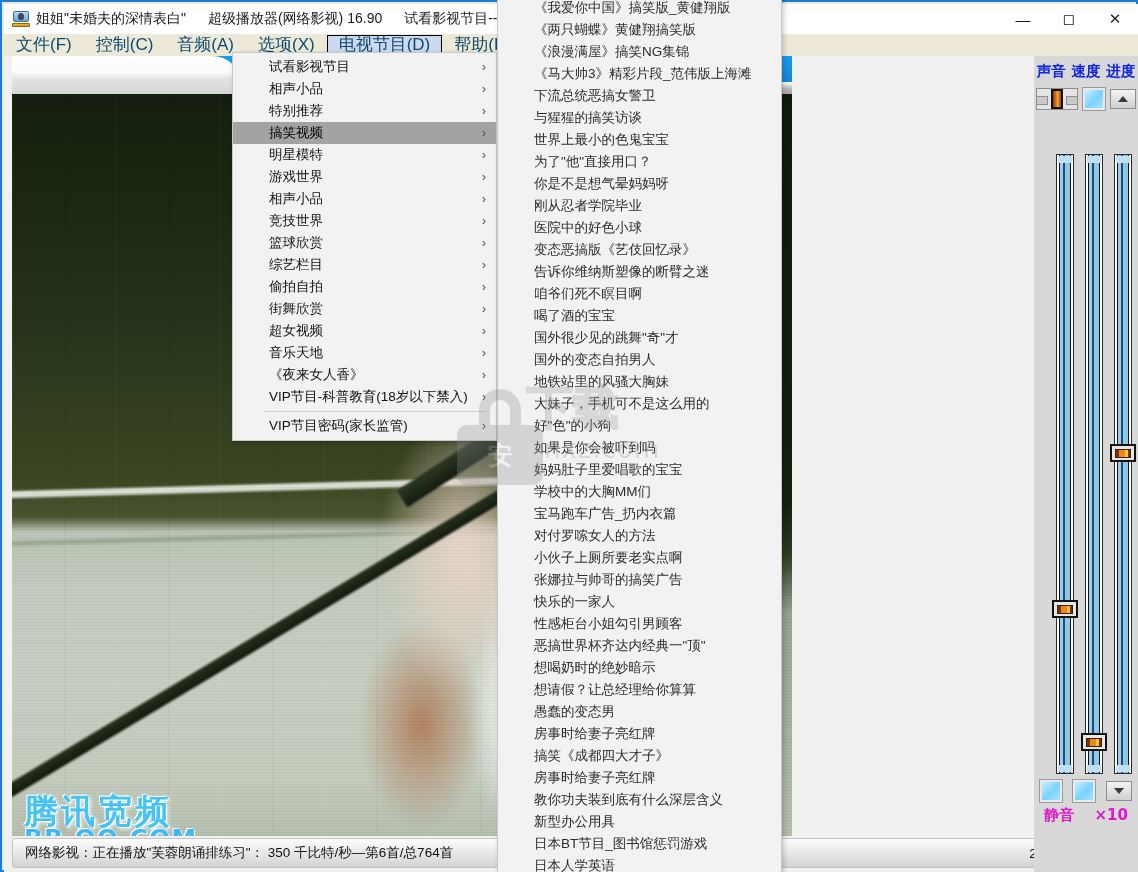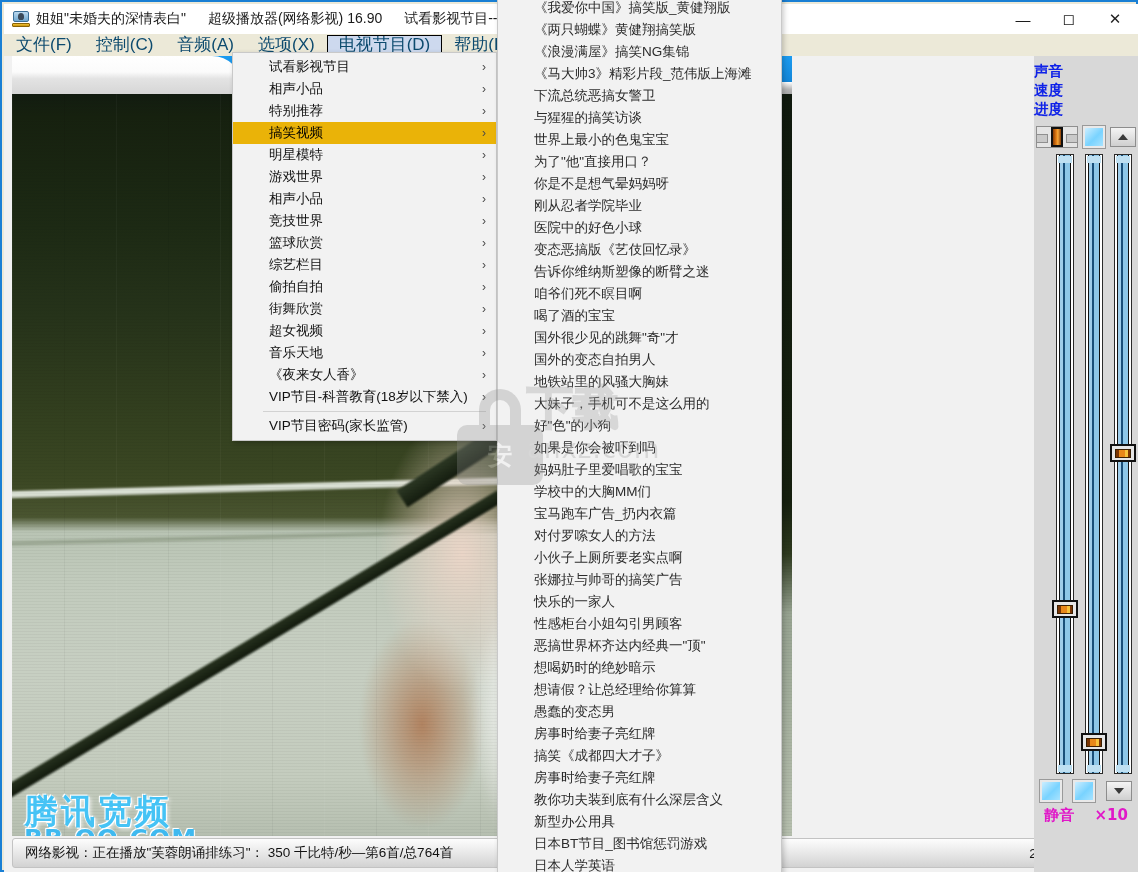--- a/index.html
+++ b/index.html
@@ -197,21 +197,21 @@
     background-image:radial-gradient(#9a9a9a 40%,transparent 41%);
     background-size:4px 4px;
   }
 
   
   #rpanel{
     position:absolute;left:1032px;top:54px;width:104px;height:816px;
     background:#d8d8d8;
   }
   #rpanel .labels{
-    display:flex;justify-content:space-around;padding-top:6px;flex-direction:column;
+    display:flex;justify-content:space-around;padding-top:6px;
   }
   #rpanel .labels span{
     font-size:14.5px;font-weight:bold;color:#0f22e8;
     font-family:"DejaVu Sans","Liberation Sans",sans-serif;
   }
   #rpanel .topbtns{display:flex;justify-content:space-around;margin-top:5px;align-items:center;height:26px;}
   .sm-btn{
     width:22px;height:22px;box-sizing:border-box;
     background:linear-gradient(135deg,#cdeeff,#79d3ff 55%,#a8e3ff);
     border:2px solid #e9e9e9;outline:1px solid #9a9a9a;
@@ -280,21 +280,21 @@
   #dropdown{
     position:absolute;left:230px;top:50px;width:265px;
     background:#f2f2f2;border:1px solid #c9c9c9;
     box-shadow:2px 2px 5px rgba(0,0,0,.22);
     padding:3px 0 3px 0;box-sizing:border-box;z-index:50;
   }
   .dd-item{
     height:22px;display:flex;align-items:center;
     padding:0 8px 0 36px;font-size:13.5px;color:#111;position:relative;white-space:nowrap;
   }
-  .dd-item.sel{background:#eab308;color:#000;}
+  .dd-item.sel{background:#a3a3a3;color:#000;}
   .dd-item .chev{
     position:absolute;right:10px;top:50%;transform:translateY(-50%);
     font-size:12px;color:#4a4a4a;
   }
   .dd-sep{height:1px;background:#d2d2d2;margin:3px 10px 3px 30px;}
 
   
   #submenu{
     position:absolute;left:495px;top:-10px;width:285px;height:882px;
     background:#f2f2f2;border:1px solid #c9c9c9;

